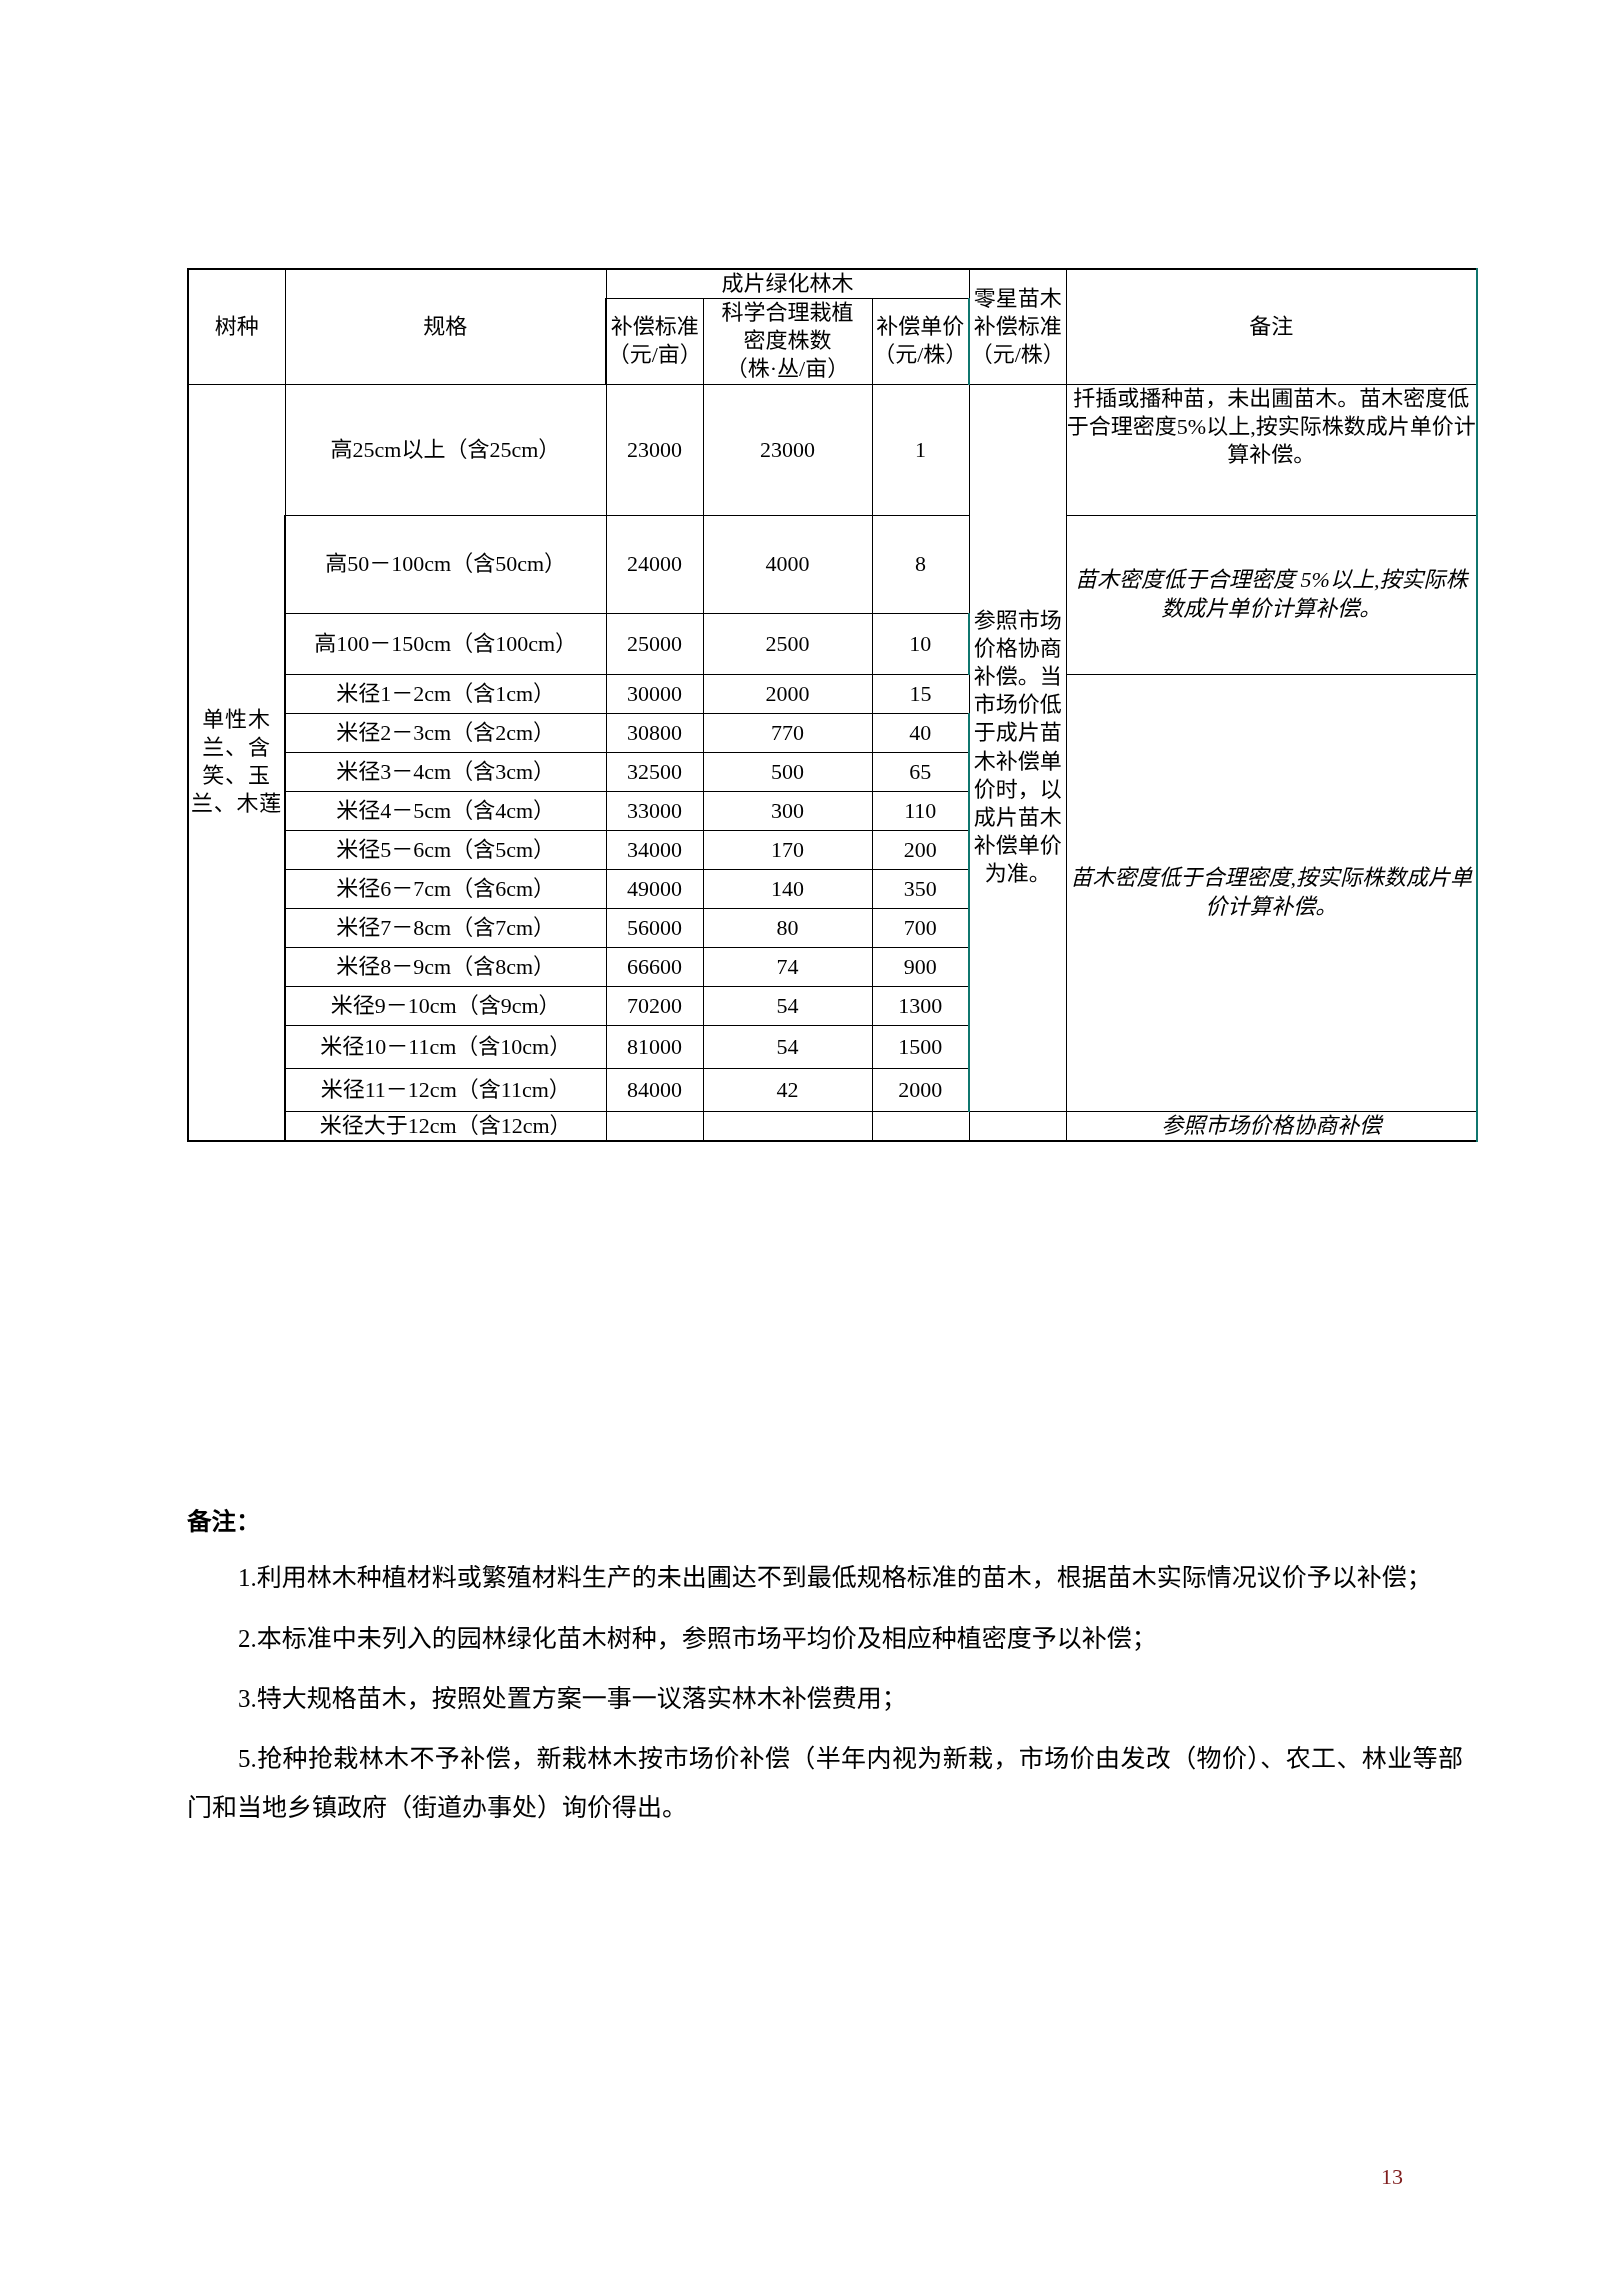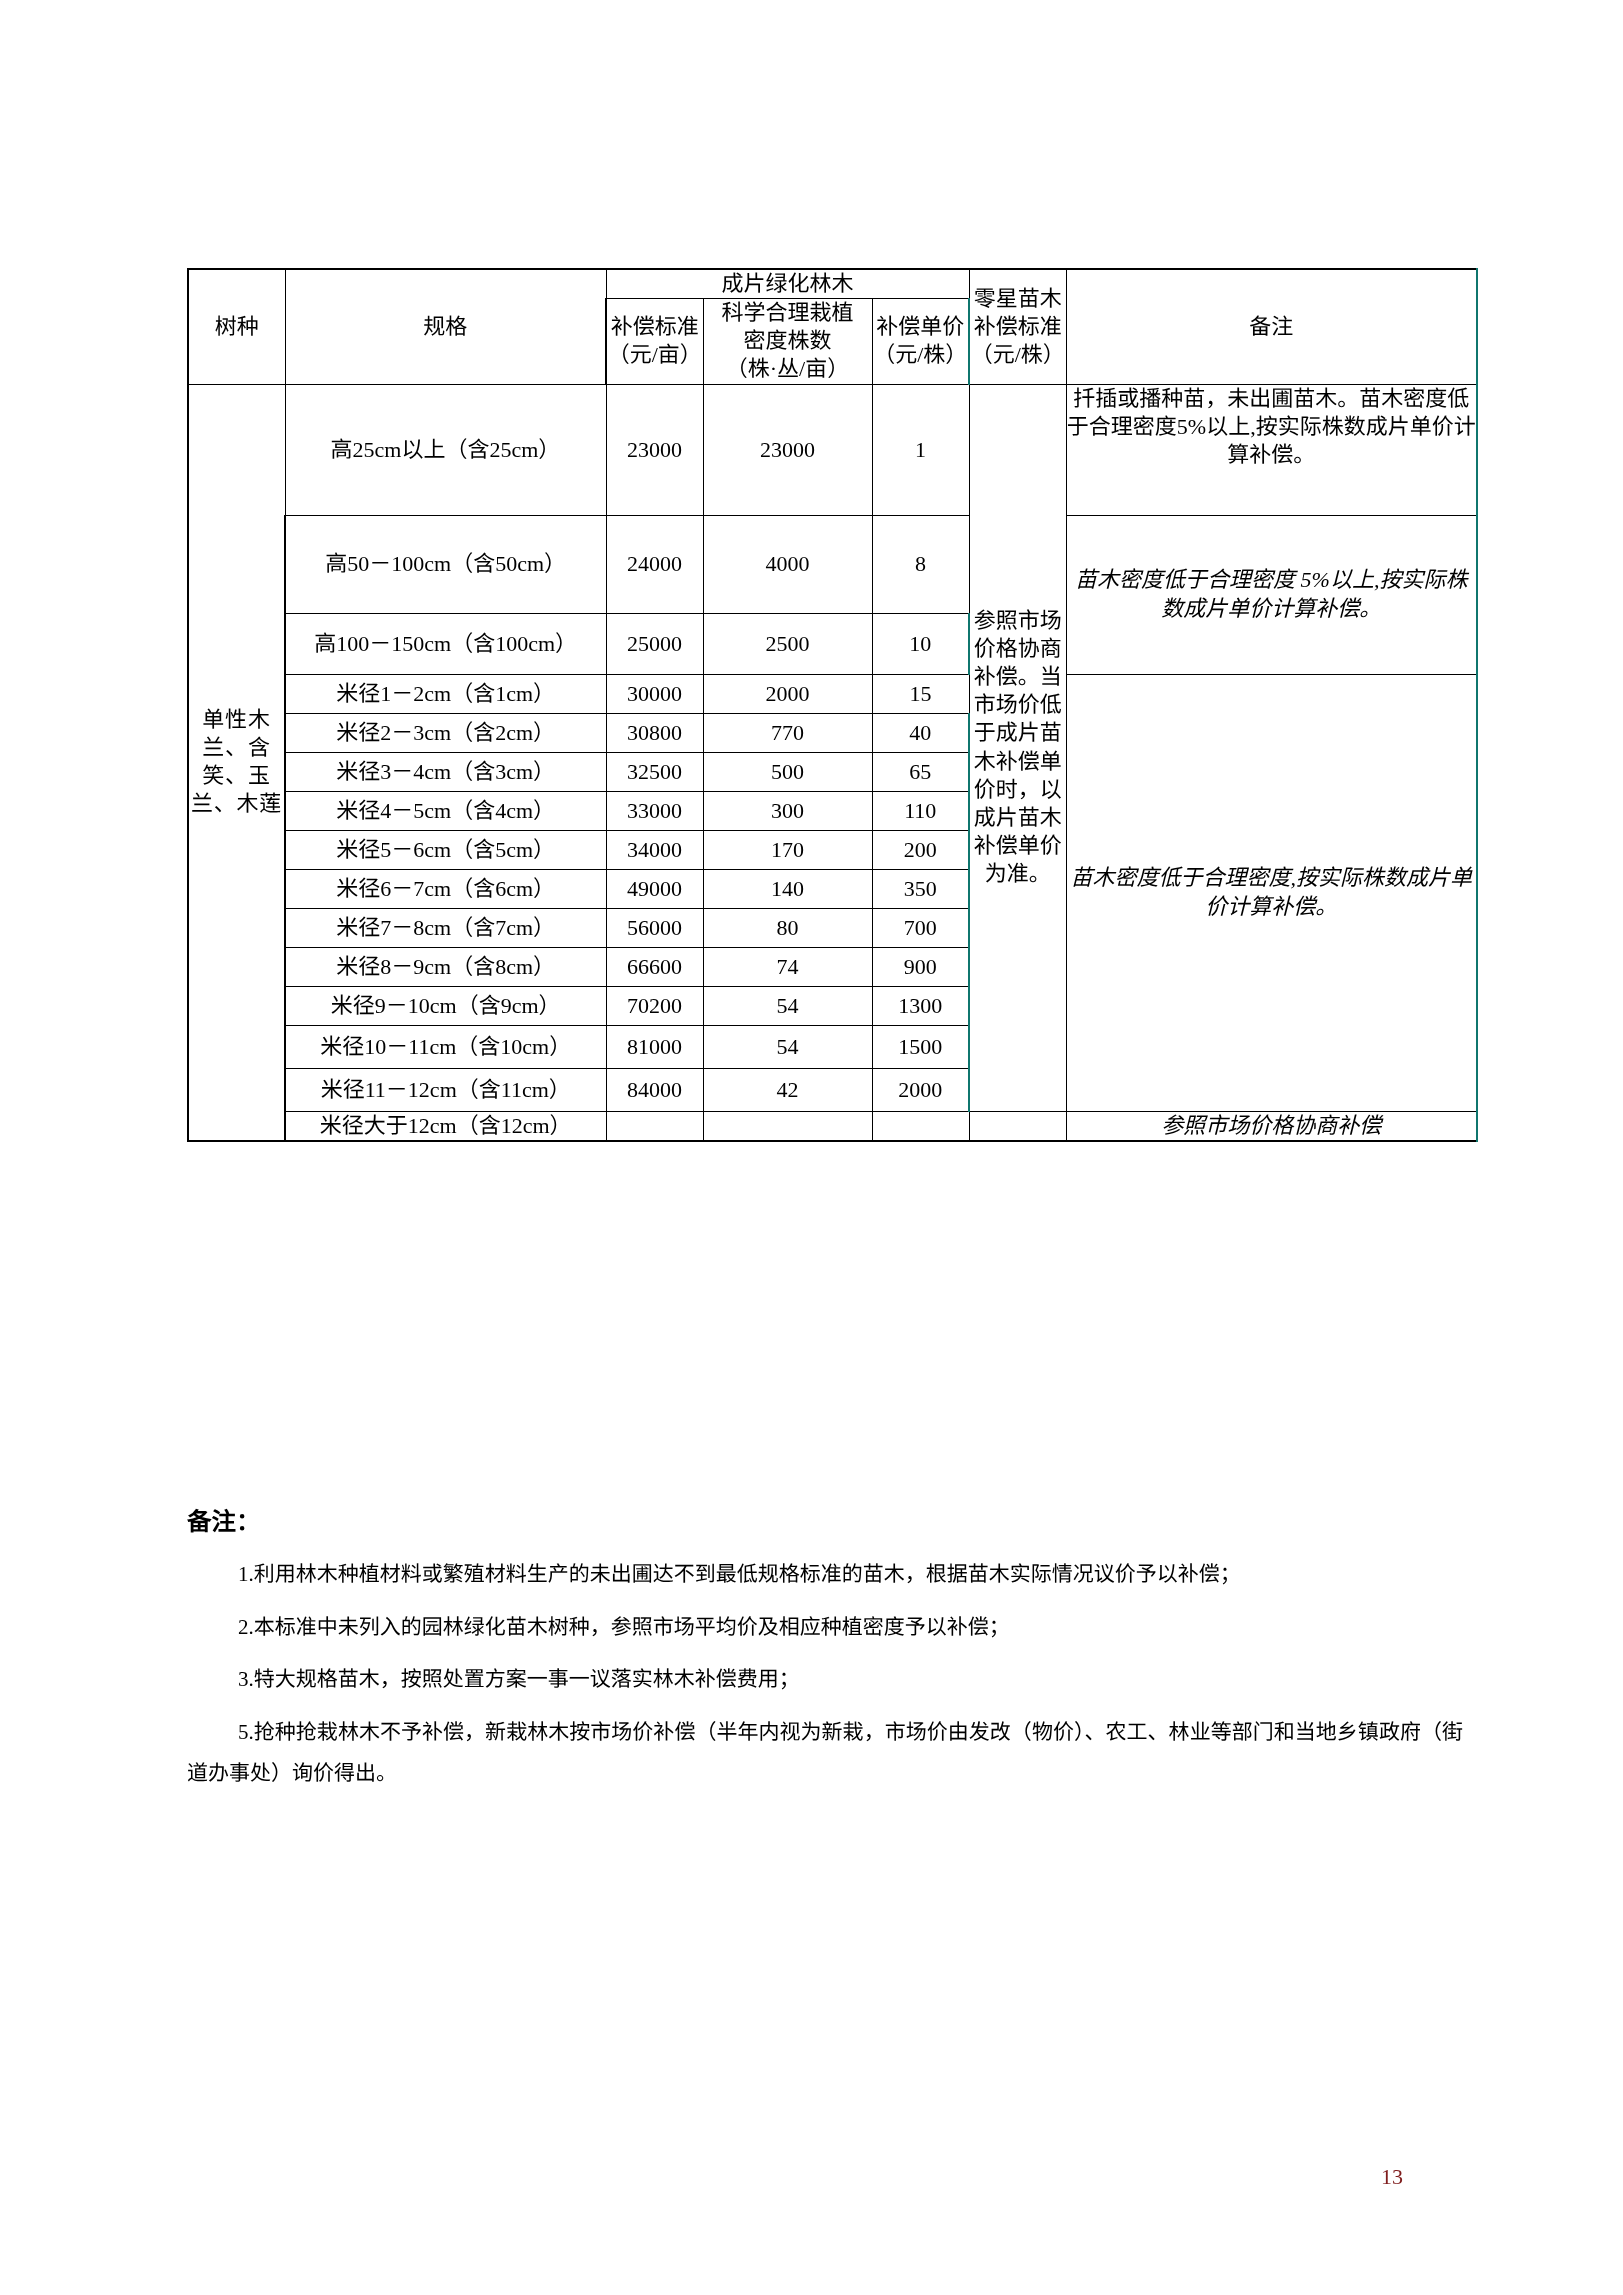--- a/index.html
+++ b/index.html
@@ -111,21 +111,21 @@
     width: 1276px;
   }
   .notes-title {
     font-family: "DejaVu Sans", "Liberation Sans", sans-serif;
     font-weight: bold;
     font-size: 24.5px;
     line-height: 1.2;
     margin: 0 0 18px 0;
   }
   .note {
-    font-size: 21px;
+    font-size: 25px;
     line-height: 1.95;
     text-indent: 51px;
     margin: 0 0 11.5px 0;
     text-align: justify;
     word-break: break-all;
   }
 
   
   .page-number {
     position: absolute;

